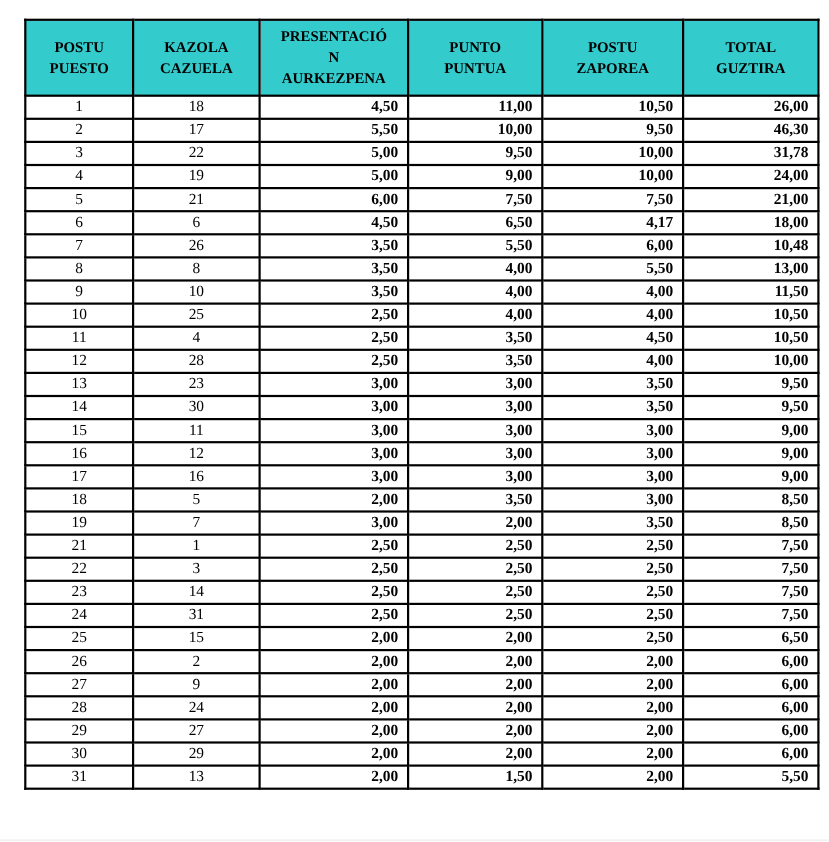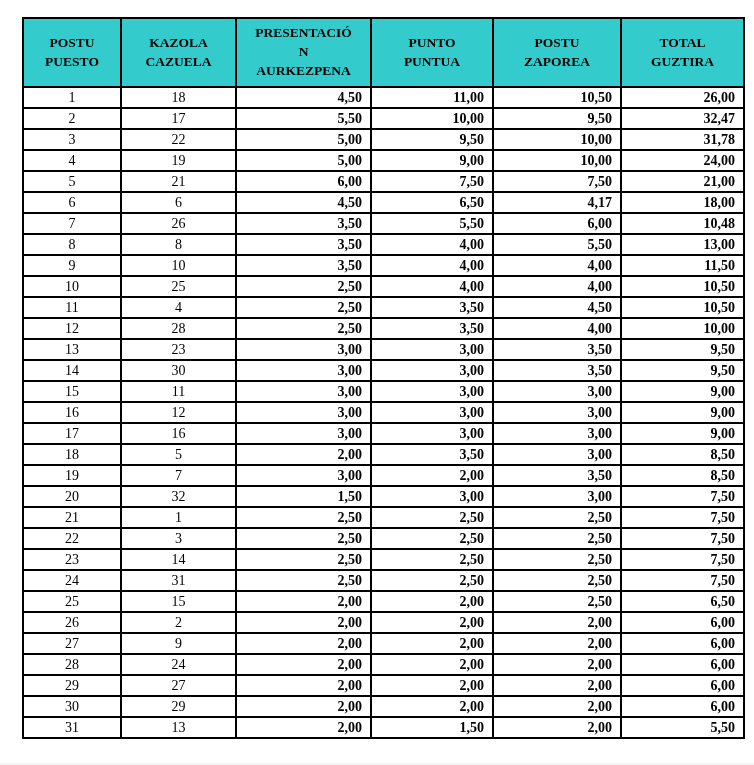--- a/index.html
+++ b/index.html
@@ -125,21 +125,21 @@
             <td class="cell-num">11,00</td>
             <td class="cell-num">10,50</td>
             <td class="cell-num">26,00</td>
           </tr>
           <tr>
             <td class="cell-center">2</td>
             <td class="cell-center">17</td>
             <td class="cell-num">5,50</td>
             <td class="cell-num">10,00</td>
             <td class="cell-num">9,50</td>
-            <td class="cell-num">32,47</td>
+            <td class="cell-num">46,30</td>
           </tr>
           <tr>
             <td class="cell-center">3</td>
             <td class="cell-center">22</td>
             <td class="cell-num">5,00</td>
             <td class="cell-num">9,50</td>
             <td class="cell-num">10,00</td>
             <td class="cell-num">31,78</td>
           </tr>
           <tr>
@@ -262,28 +262,20 @@
             <td class="cell-num">3,00</td>
             <td class="cell-num">8,50</td>
           </tr>
           <tr>
             <td class="cell-center">19</td>
             <td class="cell-center">7</td>
             <td class="cell-num">3,00</td>
             <td class="cell-num">2,00</td>
             <td class="cell-num">3,50</td>
             <td class="cell-num">8,50</td>
-          </tr>
-          <tr>
-            <td class="cell-center">20</td>
-            <td class="cell-center">32</td>
-            <td class="cell-num">1,50</td>
-            <td class="cell-num">3,00</td>
-            <td class="cell-num">3,00</td>
-            <td class="cell-num">7,50</td>
           </tr>
           <tr>
             <td class="cell-center">21</td>
             <td class="cell-center">1</td>
             <td class="cell-num">2,50</td>
             <td class="cell-num">2,50</td>
             <td class="cell-num">2,50</td>
             <td class="cell-num">7,50</td>
           </tr>
           <tr>

